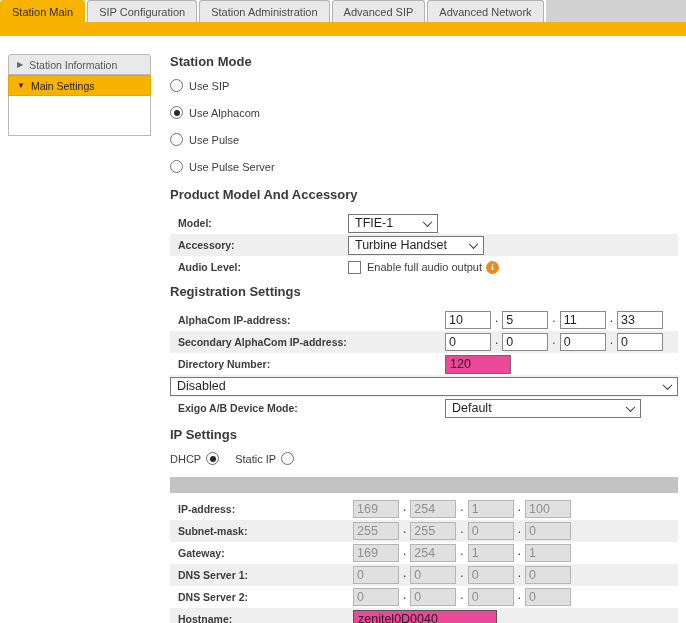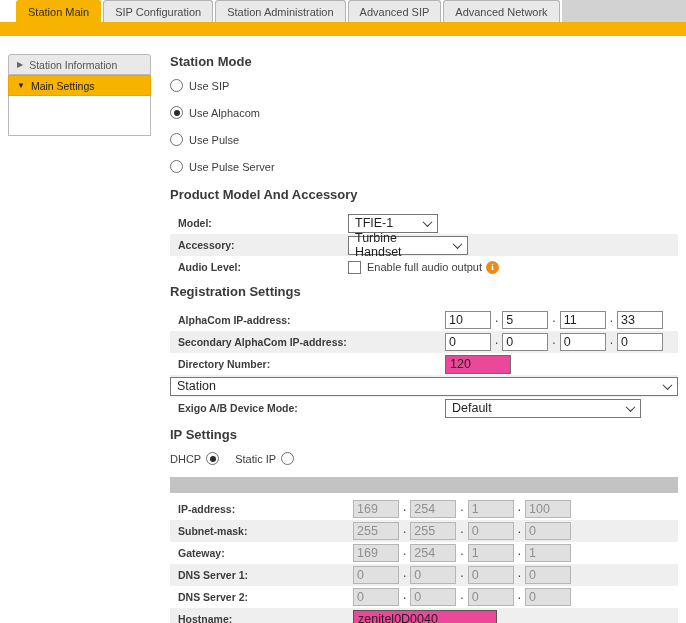--- a/index.html
+++ b/index.html
@@ -5,21 +5,21 @@
   * { margin:0; padding:0; box-sizing:border-box; }
   html,body { width:686px; height:623px; background:#fff; overflow:hidden;
     font-family:"Liberation Sans","DejaVu Sans",sans-serif; color:#3c3c3c; }
 
   
   .tabbar { display:flex; align-items:stretch; height:22px; background:#fff; }
   .tab { display:flex; align-items:center; padding:0 11px; margin-right:2px;
     font-size:11px; color:#4a4a4a; background:#e9e9e9;
     border:1px solid #b3b3b3; border-bottom:none; border-radius:3px 3px 0 0;
     cursor:default; white-space:nowrap; }
-  .tab.active { background:#F8B200; border-color:#F8B200; color:#2e2e2e;margin-left:16px; }
+  .tab.active { background:#F8B200; border-color:#F8B200; color:#2e2e2e; }
   .tab-filler { flex:1; background:#d2d2d2; }
   .amberbar { height:14px; background:#F8B200; }
 
   
   .page { display:flex; padding-top:18px; }
   .sidebar { width:143px; margin-left:8px; flex:none; }
   .side-item { height:21px; display:flex; align-items:center; gap:6px;
     padding-left:8px; font-size:10.5px; color:#555;
     background:#e9e9e9; border:1px solid #b9b9b9; }
   .side-item:first-child { border-radius:3px 3px 0 0; }
@@ -130,21 +130,21 @@
         <span class="rctrl">
           <span class="sel" style="width:90px;">
             <span>TFIE-1</span>
             <span class="chev"></span>
           </span>
         </span>
       </div>
       <div class="row alt">
         <span class="rlabel lw-product">Accessory:</span>
         <span class="rctrl">
-          <span class="sel" style="width:120px;">
+          <span class="sel" style="width:136px;">
             <span>Turbine Handset</span>
             <span class="chev"></span>
           </span>
         </span>
       </div>
       <div class="row">
         <span class="rlabel lw-product">Audio Level:</span>
         <span class="rctrl">
           <span class="checkbox"></span>
           <span class="cb-label">Enable full audio output</span>
@@ -185,21 +185,21 @@
       <div class="row">
         <span class="rlabel lw-reg">Directory Number:</span>
         <span class="rctrl">
           <input class="txt" style="width: 66px;" value="120">
         </span>
       </div>
 
       <div class="row alt">
         <span class="rctrl">
           <span class="sel" style="flex:1;">
-            <span>Station</span>
+            <span>Disabled</span>
             <span class="chev"></span>
           </span>
         </span>
       </div>
 
       <div class="row">
         <span class="rlabel lw-reg">Exigo A/B Device Mode:</span>
         <span class="rctrl">
           <span class="sel" style="width:196px;gap:21px;">
             <span>Default</span>

